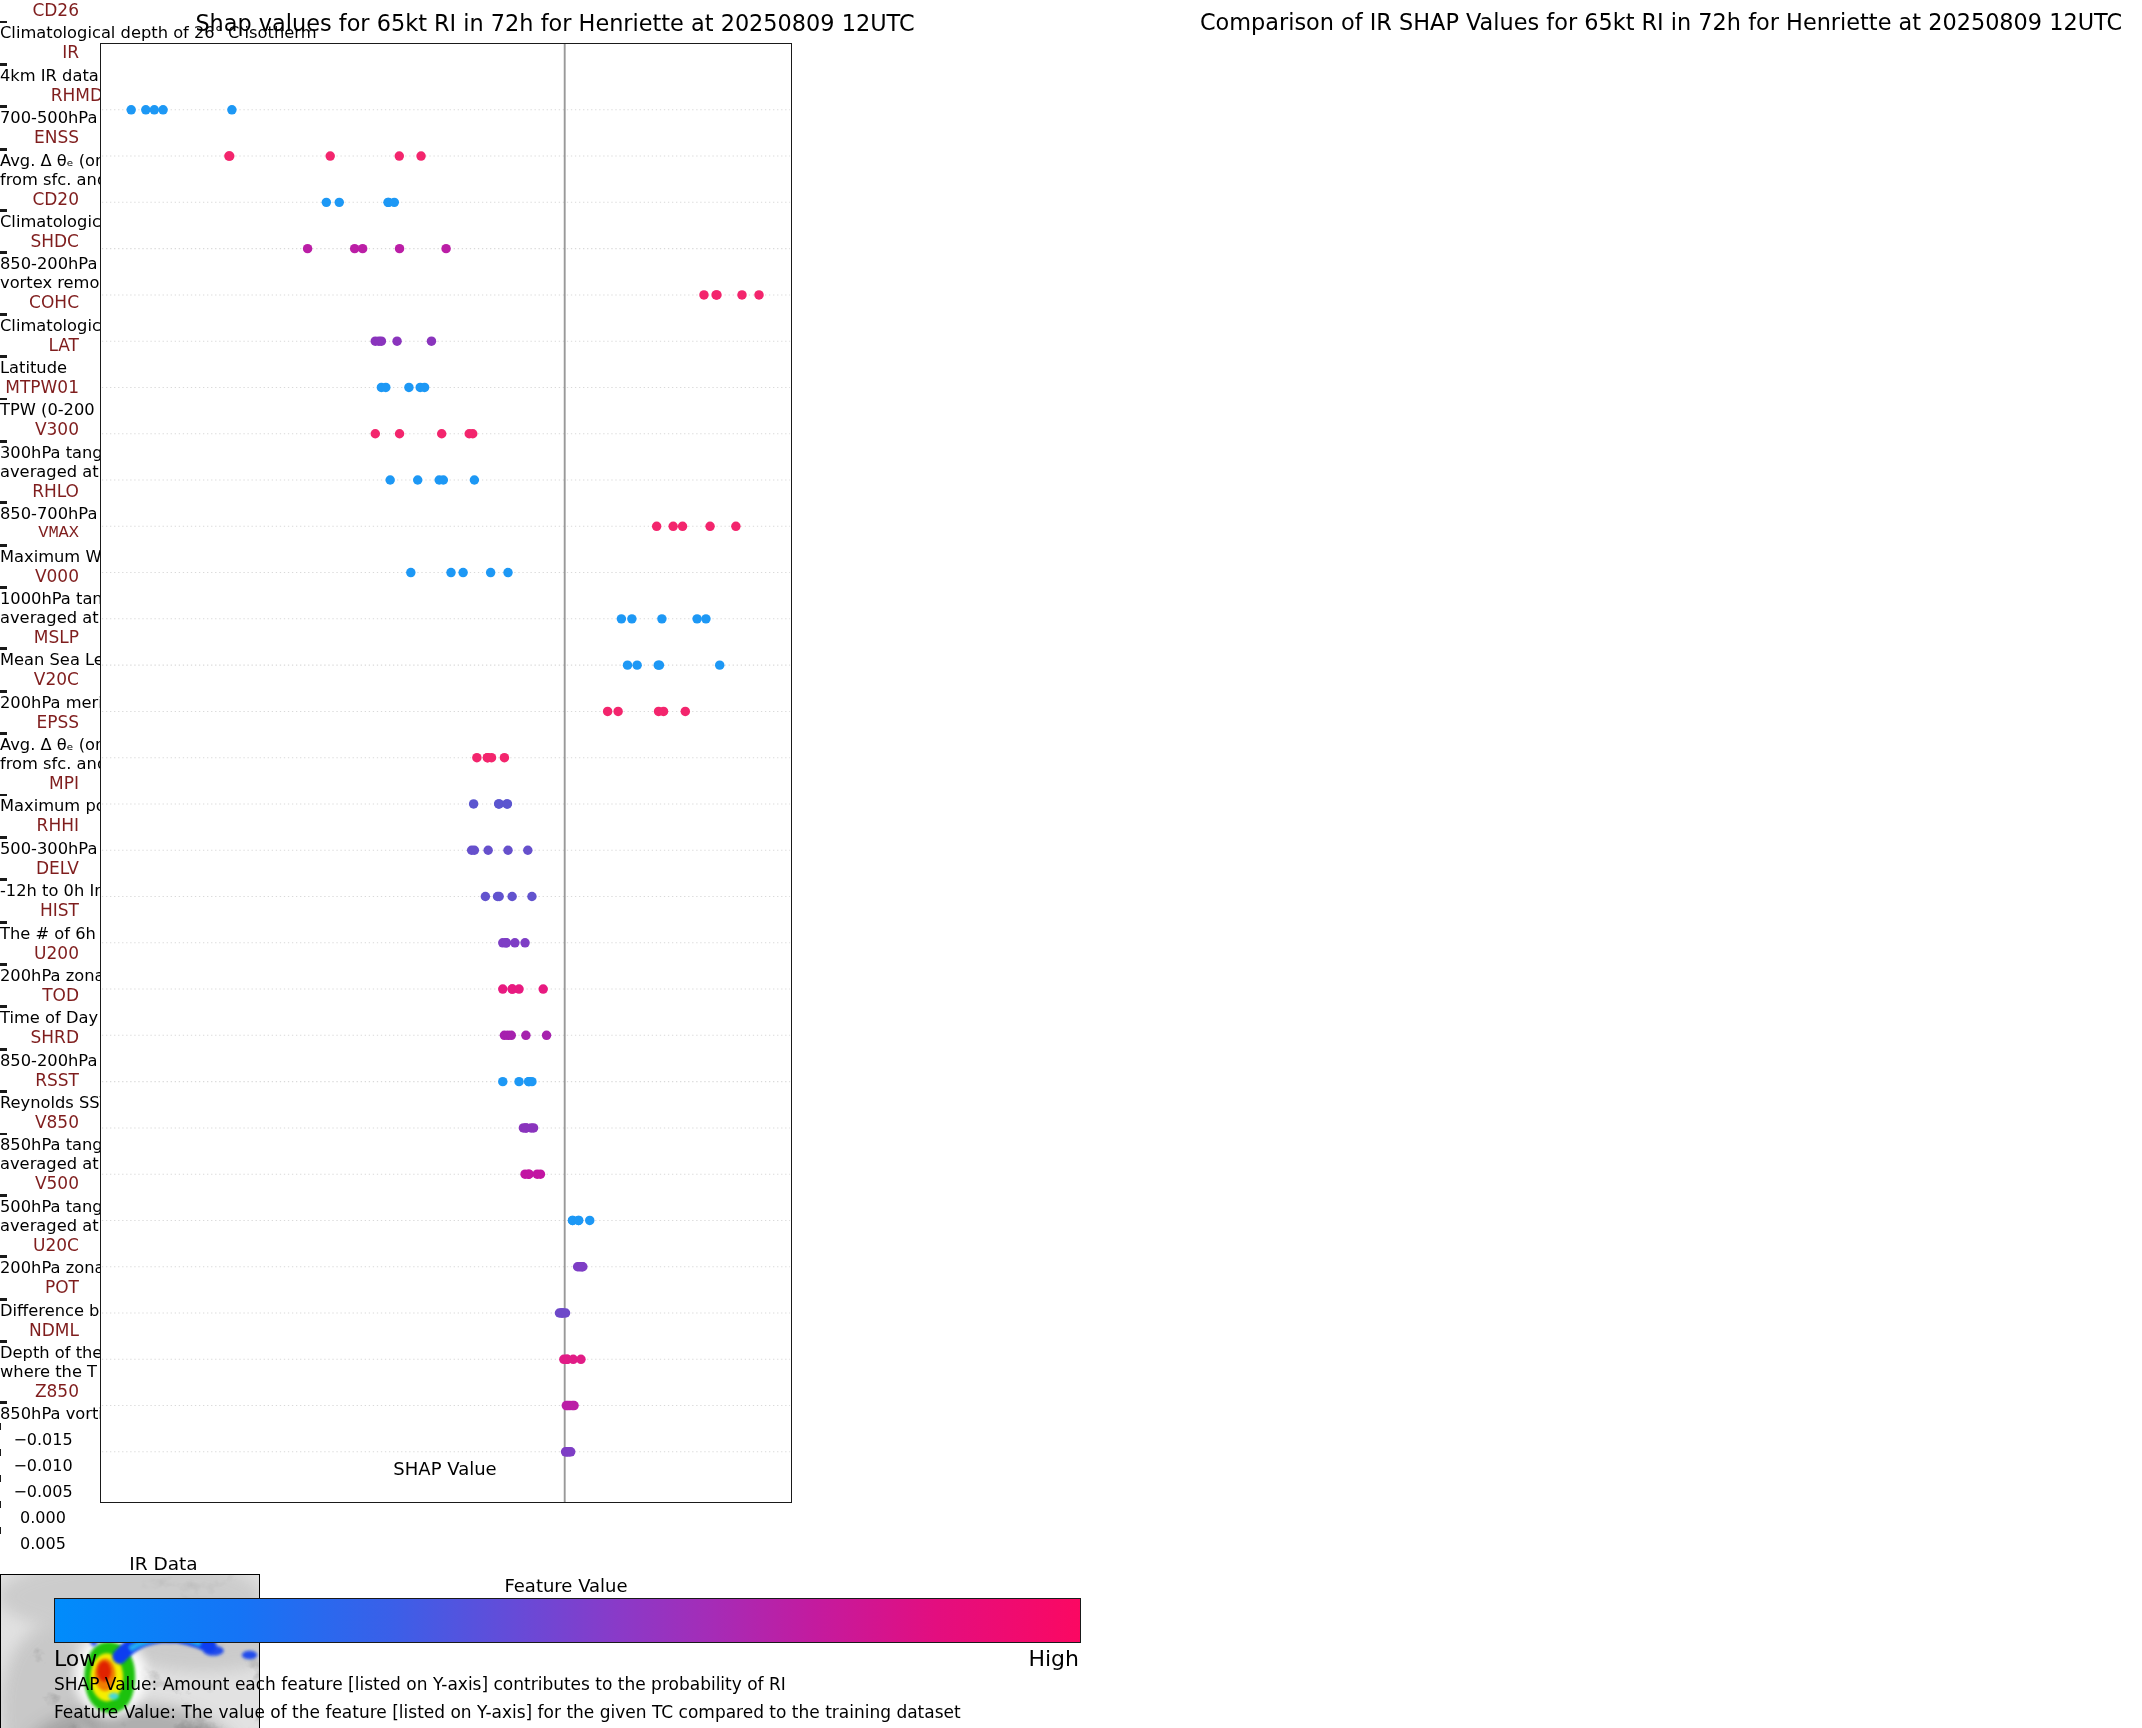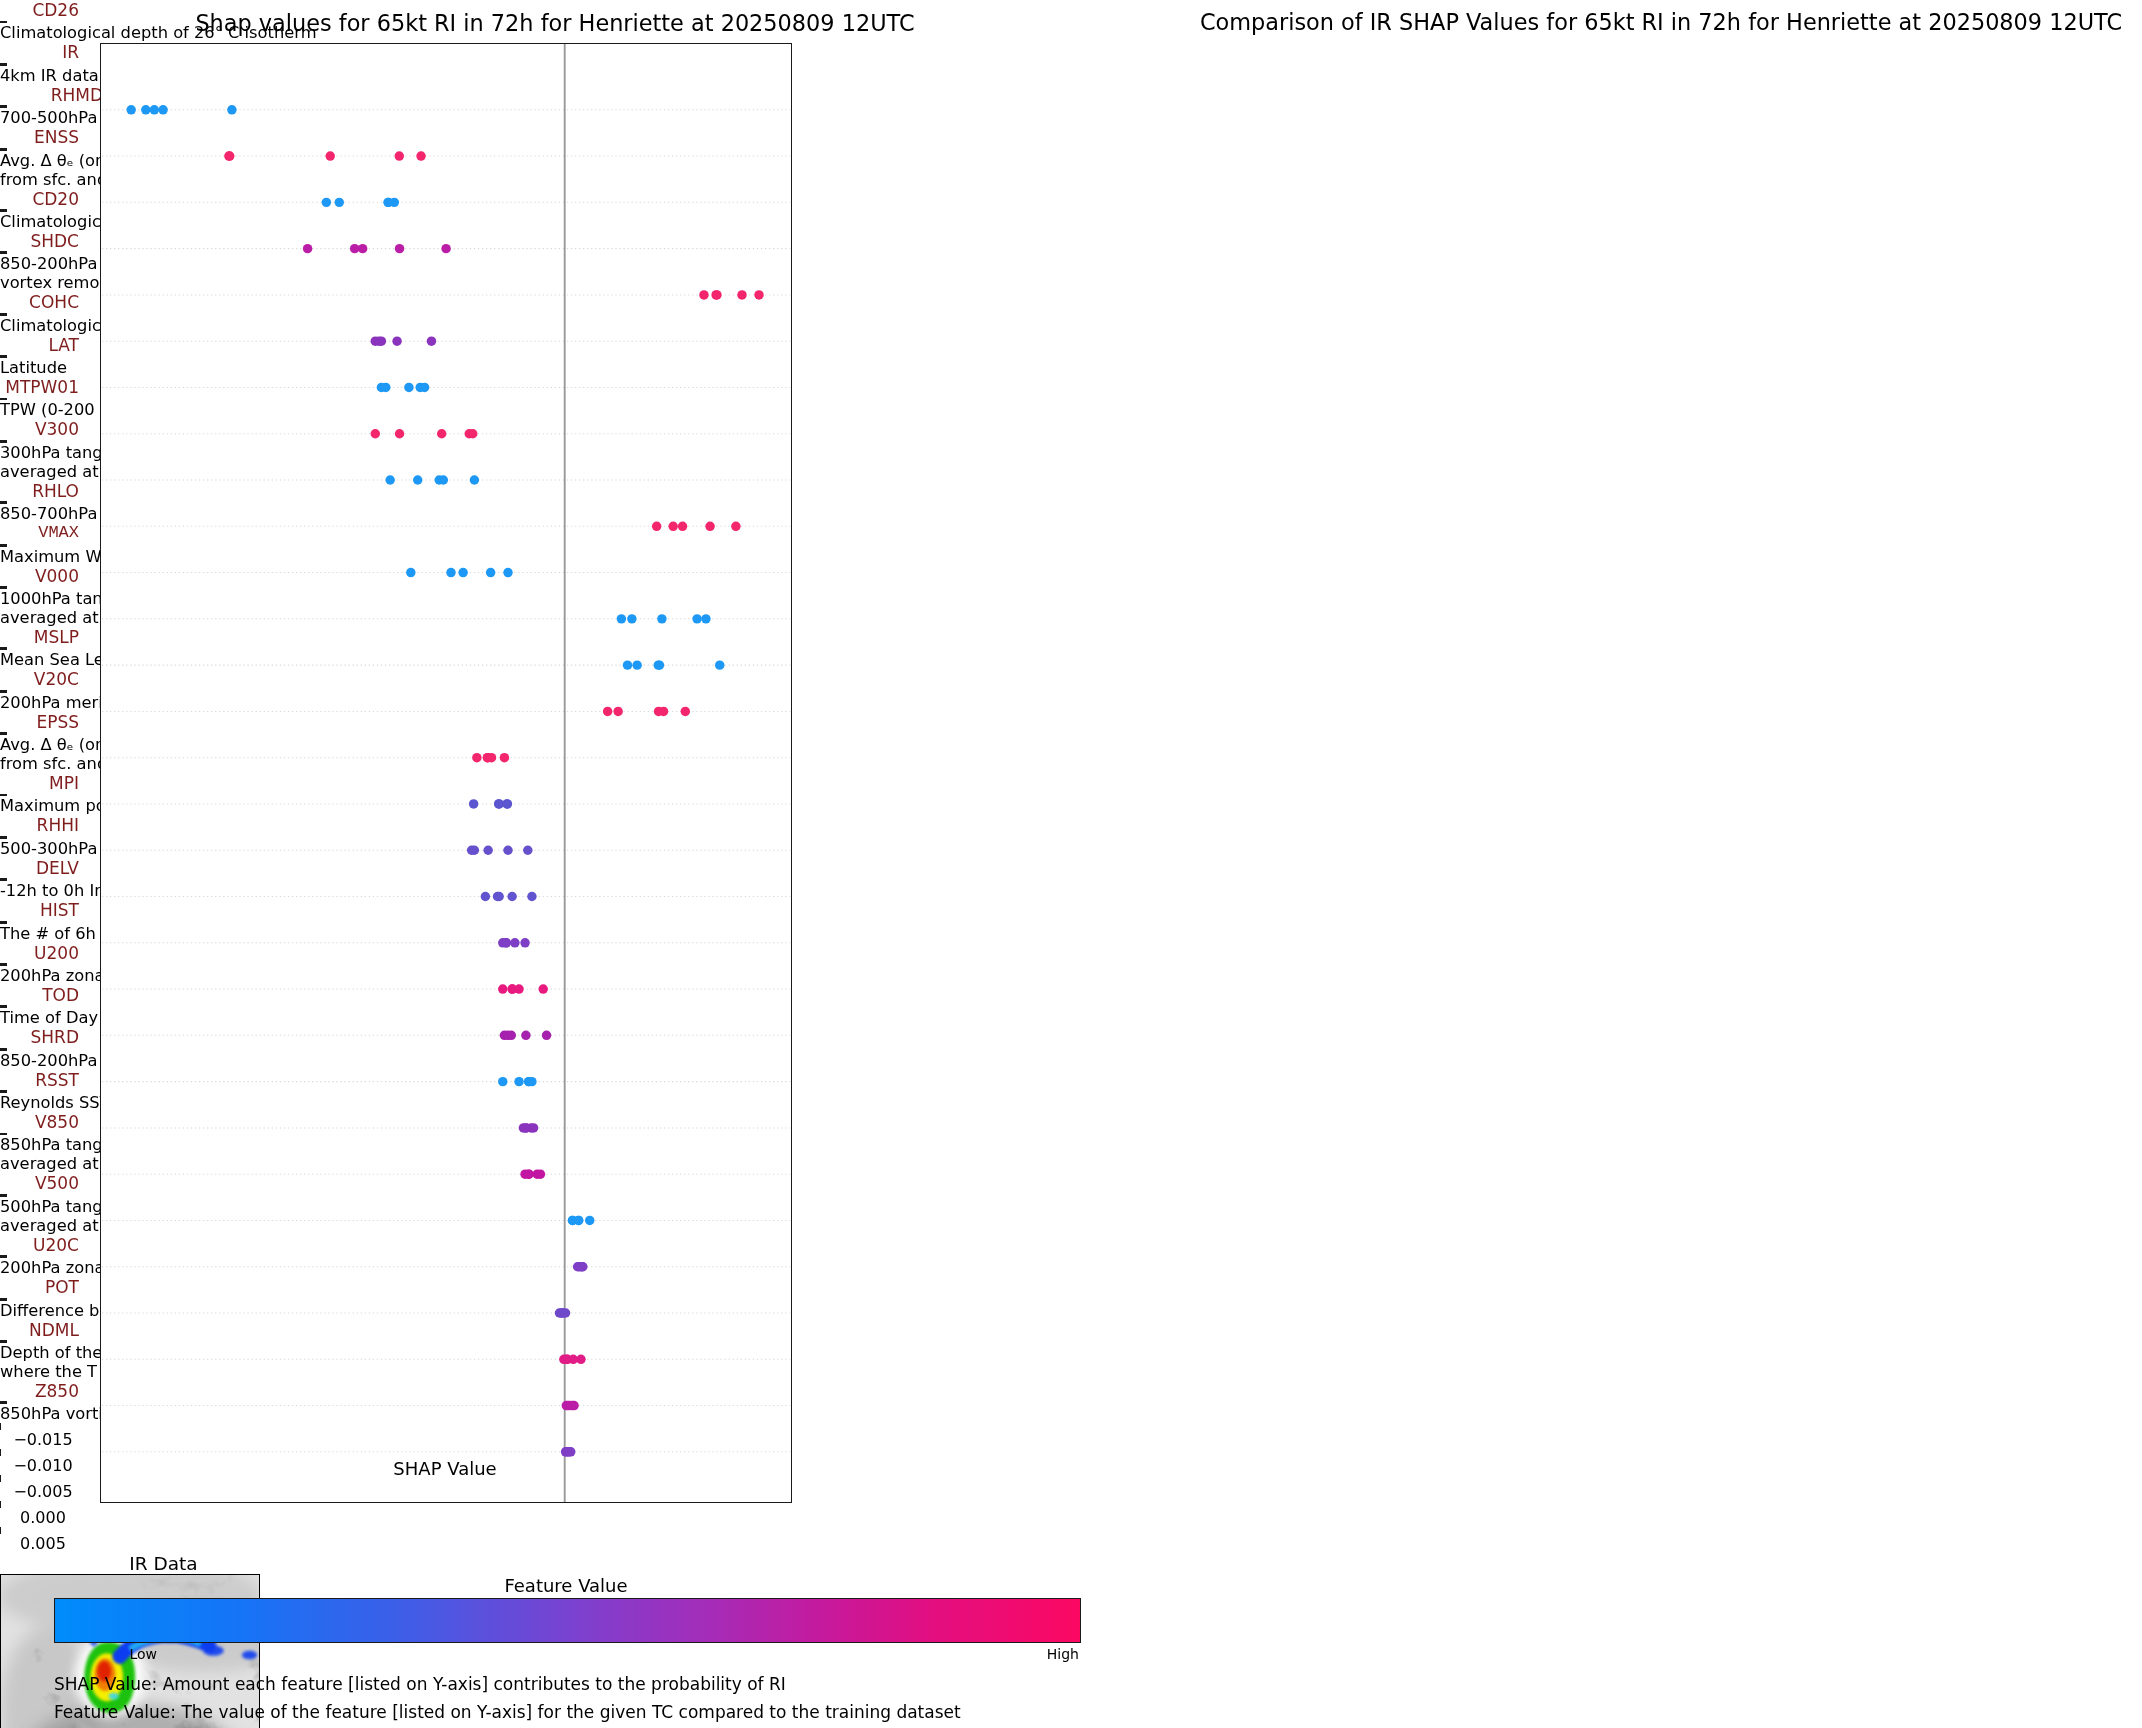--- a/index.html
+++ b/index.html
@@ -8,21 +8,21 @@
   .abs{position:absolute;}
   .ctr{text-align:center;}
   .rt{text-align:right;}
   .figtitle{font-size:22.4px;color:#000;}
   .plotbox{border:1.2px solid #1a1a1a;background:#fff;}
   .ylab{font-size:17px;color:#7f1d1d;line-height:20.6px;}
   .desc{font-size:16.3px;color:#000;line-height:19px;white-space:nowrap;}
   .xtick{font-size:16px;color:#000;}
   .xlabel{font-size:18px;color:#000;}
   .cbtitle{font-size:18px;color:#000;}
-  .lowhigh{font-size:14px;color:#000;text-align:right;}
+  .lowhigh{font-size:22px;color:#000;}
   .caption{font-size:17px;color:#000;}
   .tickmark{background:#1a1a1a;}
   .fvbar{border:0.9px solid #1a1a1a;
     background:linear-gradient(to right,#008cfb 0%,#1574f6 18%,#3b5fe8 33%,#6a49d6 46%,
       #8a3ac8 55%,#a52cb7 64%,#c31b9f 74%,#e30e7f 86%,#fb0862 100%);}
   .subtitle{font-size:18.5px;color:#000;}
   .mapframe{border:1px solid #000;overflow:hidden;background:#fff;}
   .mapframe svg{display:block;}
 </style>
 </head>

